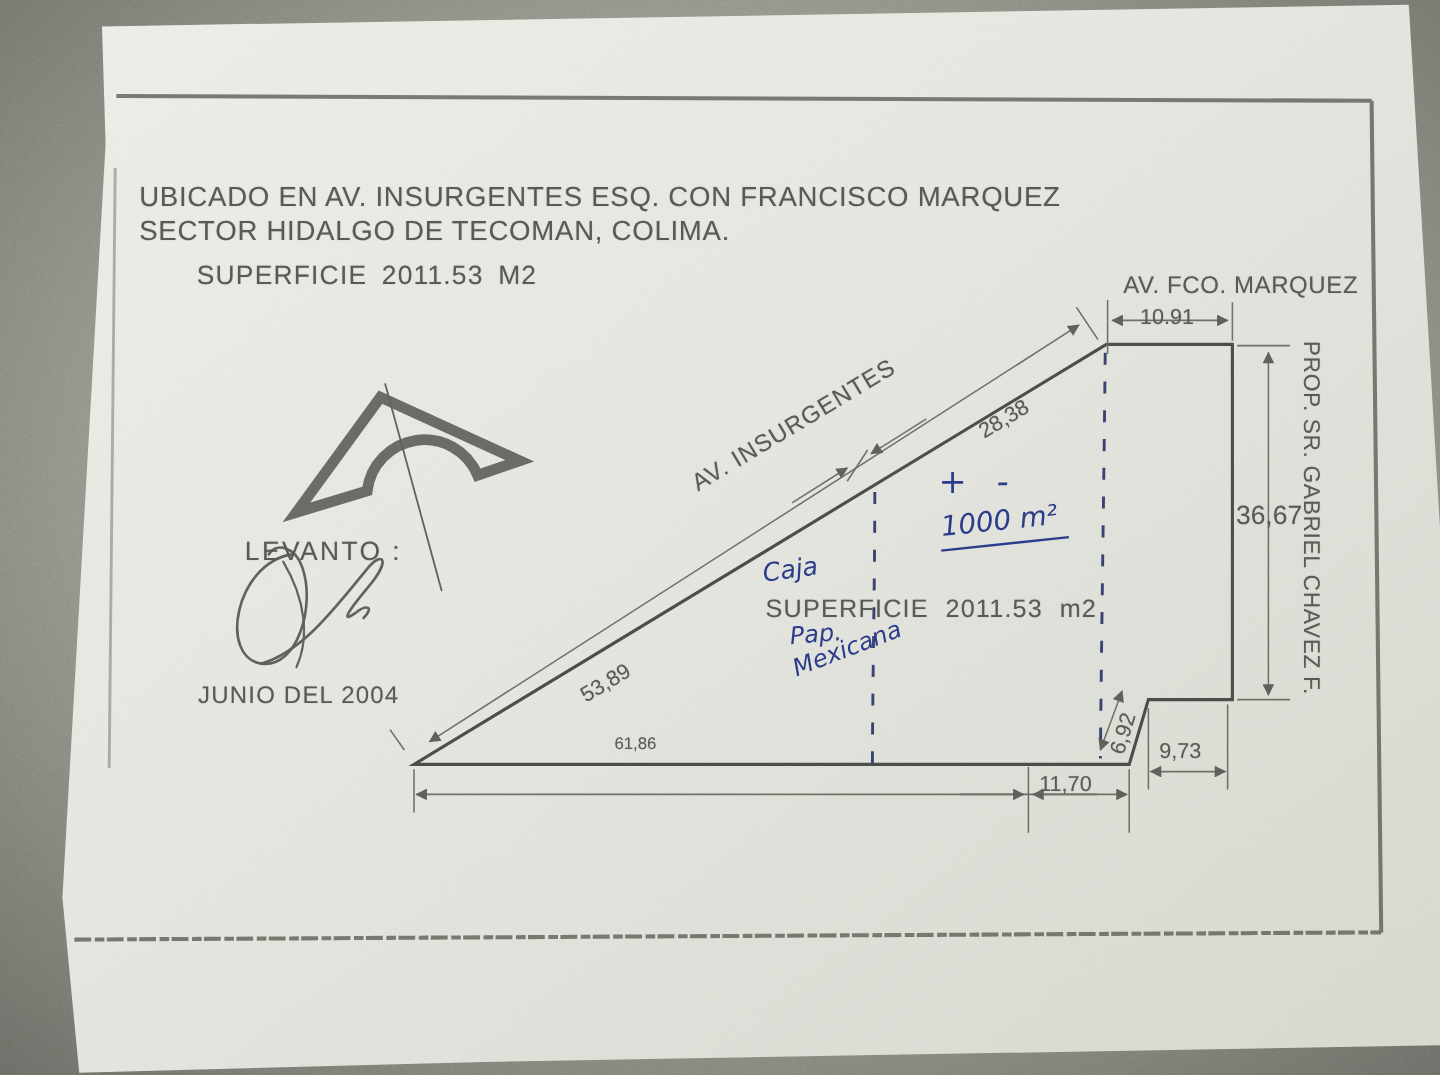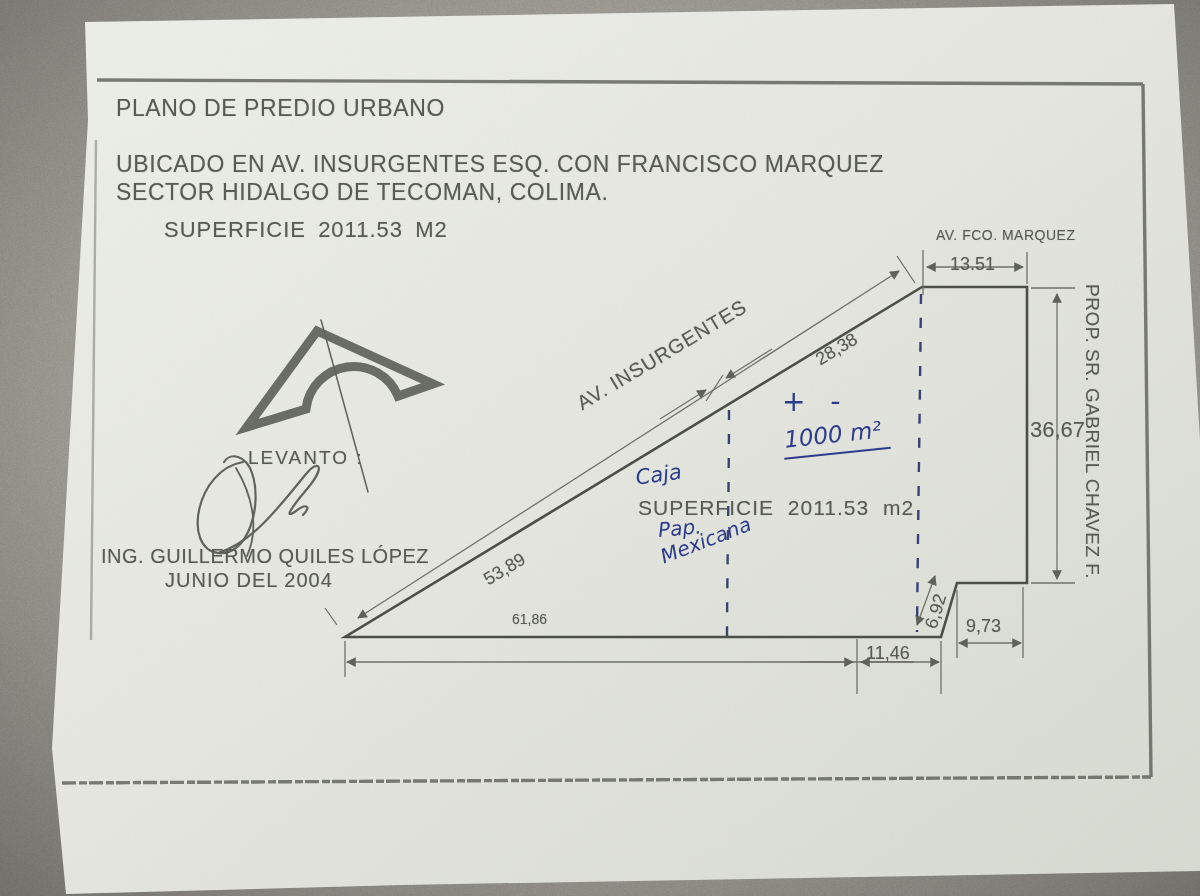--- a/index.html
+++ b/index.html
@@ -107,40 +107,38 @@
   <path d="M247,427 L317,331 L433,384 L398,396 A48,48 0 0 0 306,409 Z" fill="none" stroke="#54574f" stroke-width="9" stroke-linejoin="miter" opacity="0.85"></path>
 
   <g stroke="#60635a" fill="none" stroke-linecap="round">
     <path d="M321,320 L368,492" stroke-width="1.5"></path>
     <path d="M243,462 C196,470 182,548 218,553 C248,557 263,505 252,473 C246,455 230,452 224,462" stroke-width="2.2"></path>
     <path d="M218,553 C252,543 278,508 306,474 C318,459 327,465 307,489 C291,508 283,520 296,511 C306,503 312,506 303,515" stroke-width="2.2"></path>
     <path d="M236,468 C255,500 258,532 247,556" stroke-width="1.8"></path>
   </g>
 </svg>
 
-<div class="t hdr" style="left:116px;top:95px;">PLANO DE PREDIO URBANO</div>
 <div class="t hdr" style="left:116px;top:151px;">UBICADO EN AV. INSURGENTES ESQ. CON FRANCISCO MARQUEZ</div>
 <div class="t hdr" style="left:116px;top:179px;">SECTOR HIDALGO DE TECOMAN, COLIMA.</div>
 <div class="t" style="left:164px;top:217px;font-size:22px;letter-spacing:1px;word-spacing:5px;">SUPERFICIE 2011.53 M2</div>
 
-<div class="t" style="left:936px;top:227px;font-size:14px;letter-spacing:.5px;">AV. FCO. MARQUEZ</div>
-<div class="t" style="left:950px;top:254px;font-size:18px;">13.51</div>
+<div class="t" style="left:936px;top:227px;font-size:20px;letter-spacing:.5px;">AV. FCO. MARQUEZ</div>
+<div class="t" style="left:950px;top:254px;font-size:18px;">10.91</div>
 <div class="t" style="left:1103px;top:284px;font-size:19px;letter-spacing:.5px;transform:rotate(90deg);">PROP. SR. GABRIEL CHAVEZ F.</div>
 <div class="t" style="left:1030px;top:417px;font-size:22px;">36,67</div>
 <div class="t" style="left:573px;top:395px;font-size:20px;letter-spacing:1px;transform:rotate(-31deg);">AV. INSURGENTES</div>
 <div class="t" style="left:812px;top:352px;font-size:18px;transform:rotate(-31deg);">28,38</div>
 <div class="t" style="left:480px;top:572px;font-size:18px;transform:rotate(-31deg);">53,89</div>
 <div class="t" style="left:638px;top:496px;font-size:21px;letter-spacing:1px;word-spacing:7px;">SUPERFICIE 2011.53 m2</div>
 <div class="t" style="left:512px;top:611px;font-size:14px;">61,86</div>
-<div class="t" style="left:866px;top:643px;font-size:18px;">11,46</div>
+<div class="t" style="left:866px;top:643px;font-size:18px;">11,70</div>
 <div class="t" style="left:921px;top:625px;font-size:18px;transform:rotate(-73deg);">6,92</div>
 <div class="t" style="left:966px;top:616px;font-size:18px;">9,73</div>
 
-<div class="t" style="left:204px;top:447px;font-size:19px;letter-spacing:2px;margin-left:44px;">LEVANTO :</div>
-<div class="t" style="left:101px;top:545px;font-size:20px;letter-spacing:.5px;">ING. GUILLERMO QUILES LÓPEZ</div>
+<div class="t" style="left:204px;top:447px;font-size:22px;letter-spacing:2px;">LEVANTO :</div>
 <div class="t" style="left:165px;top:569px;font-size:20px;letter-spacing:1px;">JUNIO DEL 2004</div>
 
 <div class="hw" style="left:634px;top:466px;font-size:21px;transform:rotate(-8deg);">Caja</div>
 <div class="hw" style="left:657px;top:518px;font-size:20px;transform:rotate(-5deg);">Pap.</div>
 <div class="hw" style="left:657px;top:546px;font-size:20px;transform:rotate(-21deg);">Mexicana</div>
 <div class="hw" style="left:782px;top:385px;font-size:28px;letter-spacing:8px;">+ -</div>
 <div class="hw underl" style="left:781px;top:427px;font-size:23px;transform:rotate(-6deg);">1000 m²</div>
 
 
 </div>

